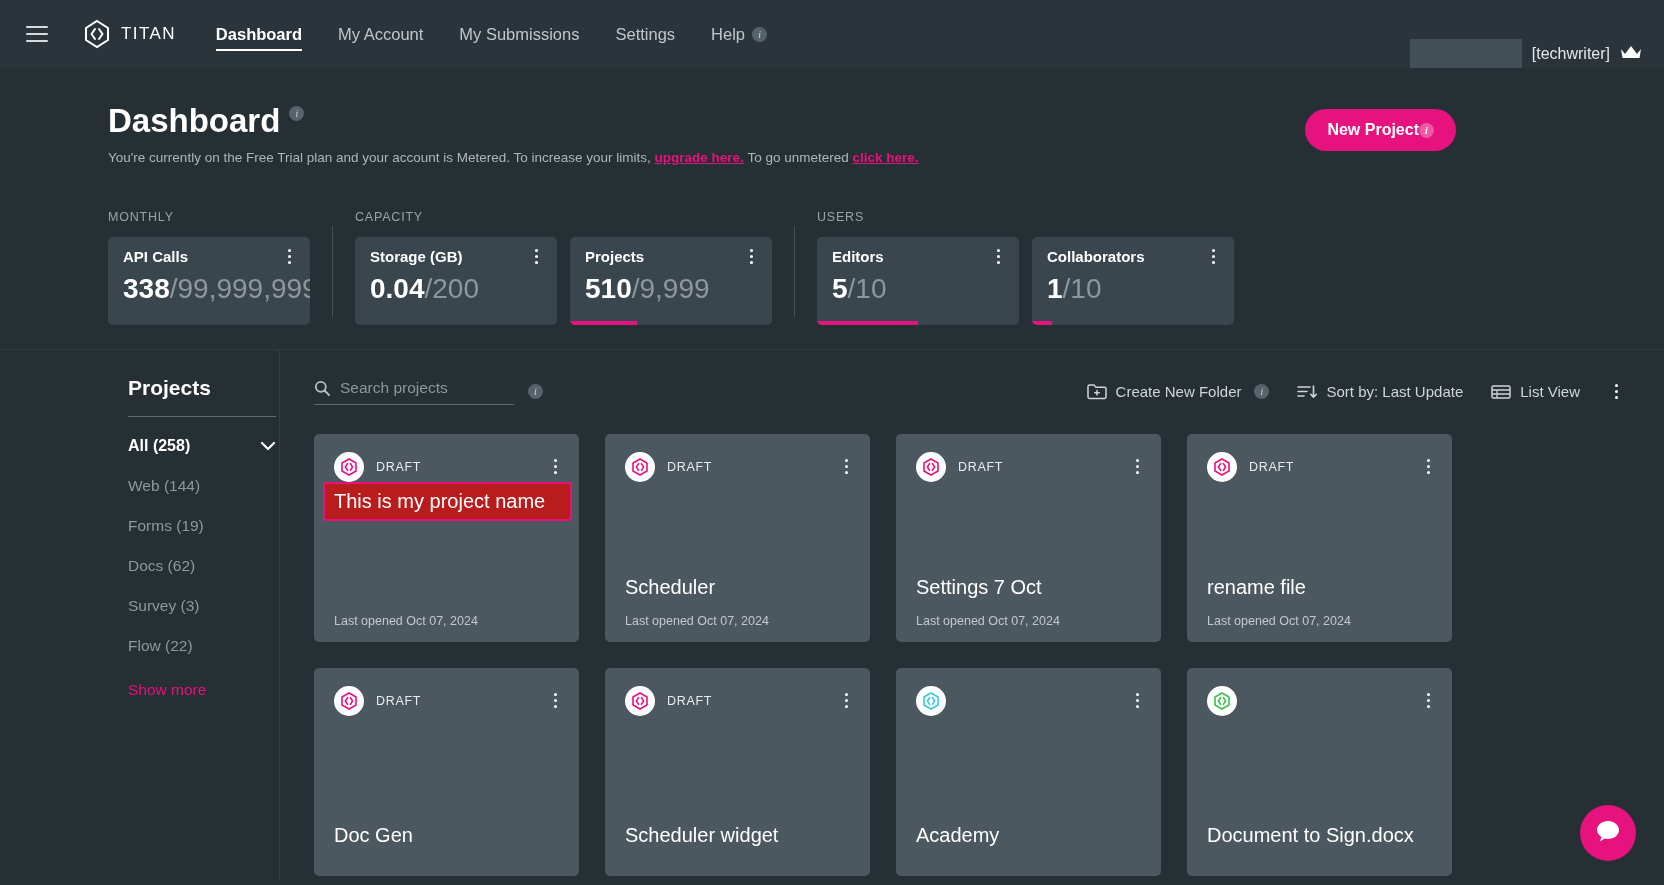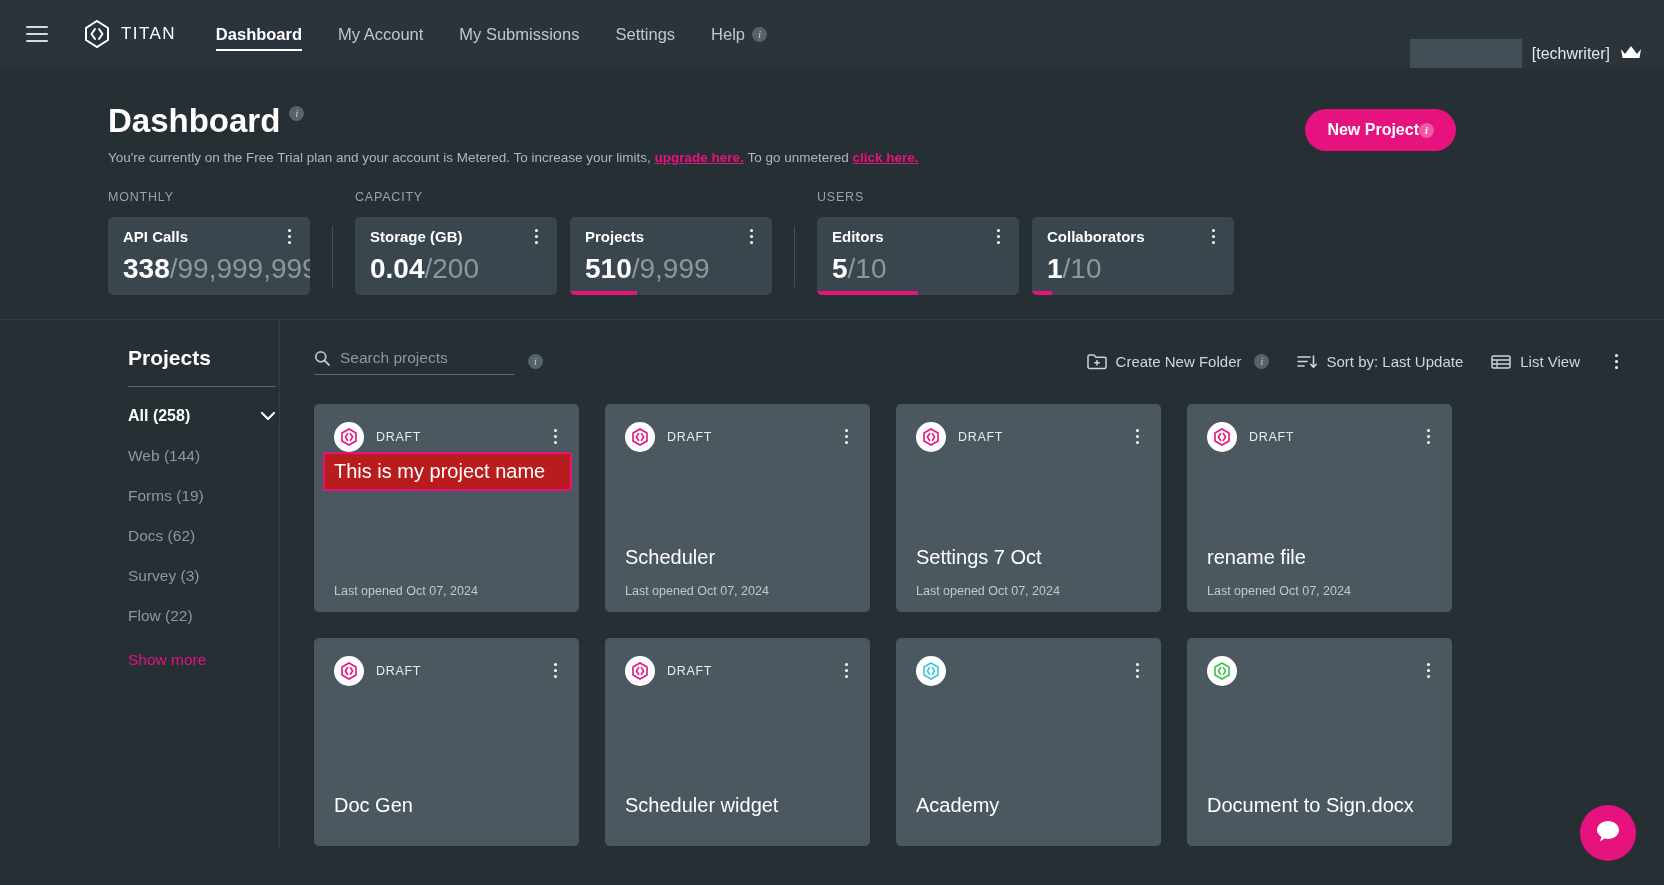--- a/index.html
+++ b/index.html
@@ -63,24 +63,24 @@
     background: #e6127d; color: #ffffff; border: none; border-radius: 22px;
     height: 42px; padding: 0 22px; font-size: 16px; font-weight: 700;
     font-family: "Liberation Sans", sans-serif; cursor: pointer;
     display: flex; align-items: center; gap: 0;
   }
   .new-project-btn .info-dot { background: rgba(255,255,255,.3); color: #fff; margin-left: 0; }
 
   
   .metrics { display: flex; padding: 22px 0 0 108px; align-items: flex-start; }
   .metric-group { display: flex; flex-direction: column; }
-  .group-label { font-size: 12.5px; color: #99a2a8; letter-spacing: .8px; margin-bottom: 13px; }
+  .group-label { font-size: 12.5px; color: #99a2a8; letter-spacing: .8px; margin-bottom: 13px; margin-top: 20px; }
   .group-cards { display: flex; gap: 13px; }
   .metric-card {
-    width: 202px; height: 78px; background: #3a464d; border-radius: 5px;
+    width: 202px; height: 88px; background: #3a464d; border-radius: 5px;
     padding: 11px 13px 12px 15px; position: relative; overflow: hidden; cursor: pointer;
   }
   .metric-head { display: flex; align-items: flex-start; justify-content: space-between; }
   .metric-title { font-size: 15px; font-weight: 700; color: #ffffff; }
   .kebab { width: 16px; height: 18px; display: flex; flex-direction: column; align-items: center; justify-content: center; gap: 3px; cursor: pointer; flex: 0 0 auto; }
   .kebab i { width: 3px; height: 3px; background: #ffffff; border-radius: 50%; display: block; }
   .metric-value { font-size: 28px; font-weight: 700; color: #ffffff; margin-top: 7px; white-space: nowrap; }
   .metric-value .limit { color: #8d979e; font-weight: 400; }
   .metric-bar { position: absolute; left: 0; bottom: 0; height: 4px; background: #e6127d; }
   .group-sep { width: 1px; align-self: stretch; background: #444f56; margin: 36px 22px 8px 22px; }

